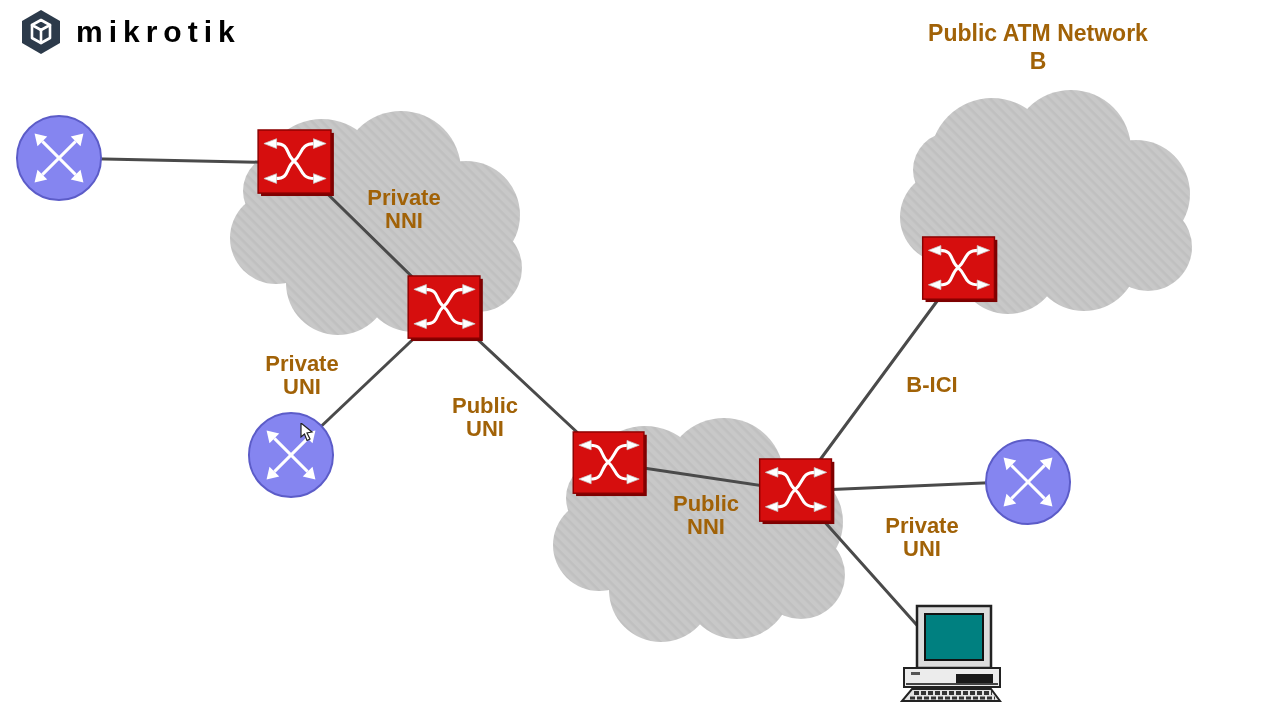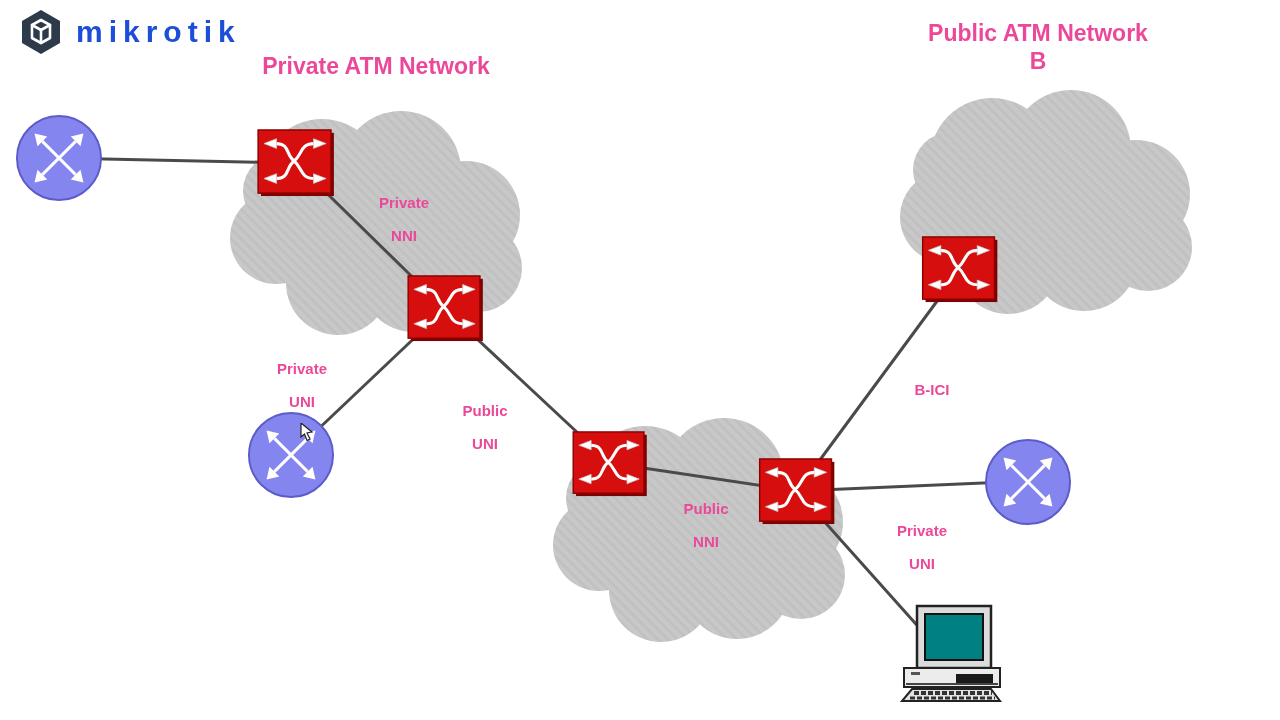--- a/index.html
+++ b/index.html
@@ -3,29 +3,29 @@
 <meta charset="utf-8">
 <style>
   html,body{margin:0;padding:0;background:#ffffff;}
   .stage{
     position:relative;width:1280px;height:720px;background:#ffffff;overflow:hidden;
     font-family:"Liberation Sans", sans-serif;
   }
   .bg{position:absolute;left:0;top:0;}
   .logo{position:absolute;left:18px;top:8px;display:flex;align-items:center;}
   .logo-text{
-    font-size:30px;font-weight:bold;letter-spacing:6px;color:#1d4ed8;margin-left:12px;
+    font-size:30px;font-weight:bold;letter-spacing:6px;color:#000000;margin-left:12px;
     font-family:"Liberation Sans", sans-serif;
   }
   .ttl,.lbl{
     position:absolute;transform:translateX(-50%);
-    color:#ec4899;font-weight:bold;text-align:center;white-space:pre-line;
+    color:#a16207;font-weight:bold;text-align:center;white-space:pre-line;
   }
   .ttl{font-size:23px;line-height:28px;}
-  .lbl{font-size:15px;line-height:33px;}
+  .lbl{font-size:22px;line-height:23px;}
   .node{position:absolute;}
   .node svg{display:block;}
 </style>
 </head>
 <body>
 
 <div class="stage">
 
   <svg class="bg" width="1280" height="720" viewBox="0 0 1280 720">
     <defs>
@@ -73,21 +73,20 @@
       <polygon points="22,2 41,13 41,35 22,46 3,35 3,13" fill="#2c3a4a"></polygon>
       <g stroke="#ffffff" stroke-width="2.6" fill="none" stroke-linejoin="round" stroke-linecap="round">
         <polygon points="22,12 31,17 22,22 13,17"></polygon>
         <path d="M13,17 L13,30 L22,35 L31,30 L31,17"></path>
         <path d="M22,22 L22,35"></path>
       </g>
     </svg>
     <span class="logo-text">mikrotik</span>
   </div>
 
-  <div class="ttl" style="left:376px;top:52px">Private ATM Network</div>
   <div class="ttl" style="left:1038px;top:19px">Public ATM Network B</div>
 
   <div class="lbl" style="left:404px;top:186px">Private
 NNI</div>
   <div class="lbl" style="left:302px;top:352px">Private
 UNI</div>
   <div class="lbl" style="left:485px;top:394px">Public
 UNI</div>
   <div class="lbl" style="left:706px;top:492px">Public
 NNI</div>

